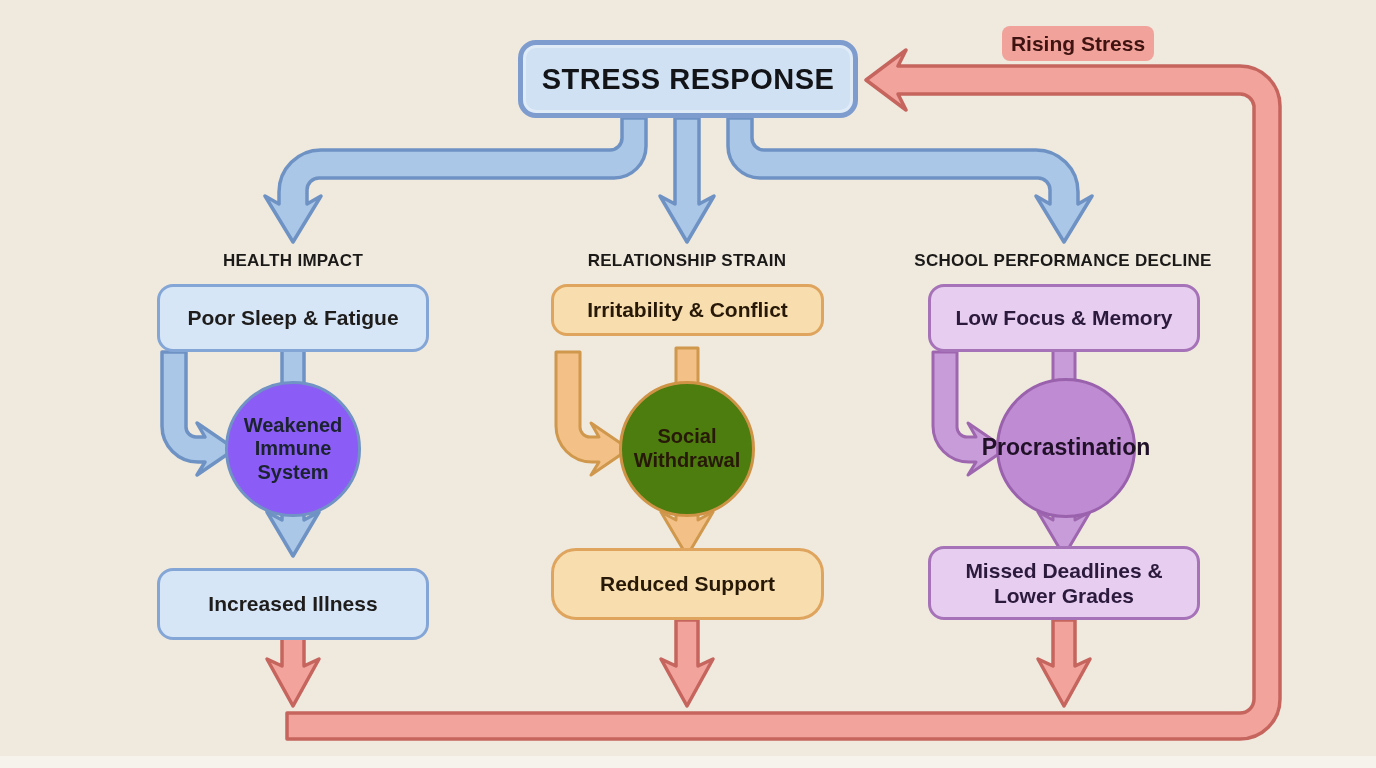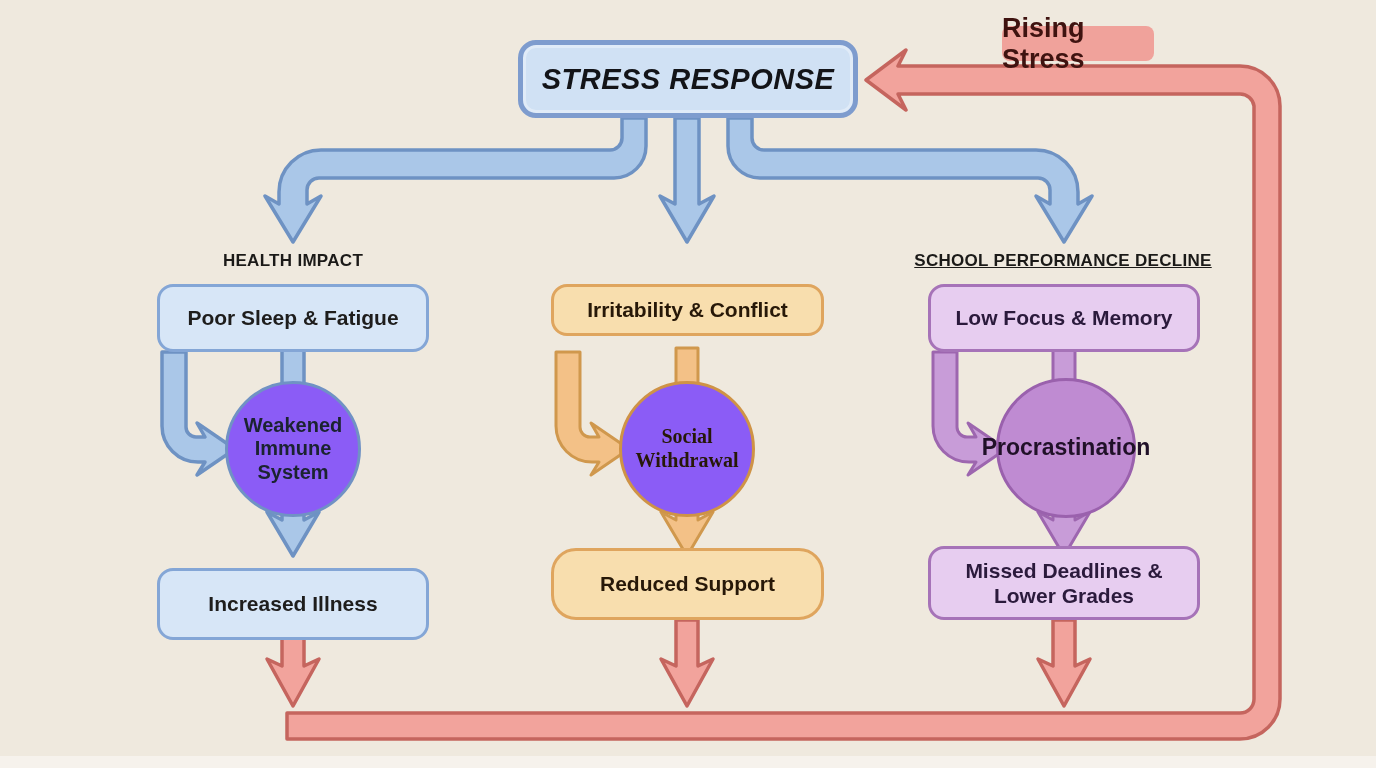--- a/index.html
+++ b/index.html
@@ -20,33 +20,33 @@
   .node{position:absolute;display:flex;align-items:center;justify-content:center;
     text-align:center;font-weight:700;font-size:21px;color:#1e1d1c;
     border-radius:16px;line-height:1.2;box-sizing:border-box;}
   .node-blue{background:#d7e6f7;border:3.5px solid #84a6d6;}
   .node-orange{background:#f8deae;border:3.5px solid #dfa55e;color:#271808;}
   .node-purple{background:#e7cdf0;border:3.5px solid #a673b8;color:#2b1a3c;}
   .circle{position:absolute;display:flex;align-items:center;justify-content:center;
     text-align:center;font-weight:700;font-size:20px;border-radius:50%;
     line-height:1.18;box-sizing:border-box;padding:6px;}
   .circle-blue{background:#8b5cf6;border:3.5px solid #7092c4;color:#1b2330;}
-  .circle-orange{background:#8b5cf6;border:3.5px solid #cf9346;color:#271808;font-family:Liberation Serif, serif;}
+  .circle-orange{background:#4d7c0f;border:3.5px solid #cf9346;color:#271808;}
   .circle-purple{background:#bf8bd2;border:3.5px solid #9a61ad;color:#201028;font-size:23px;}
   .title-box{position:absolute;left:518px;top:40px;width:340px;height:78px;
     display:flex;align-items:center;justify-content:center;
     background:#d0e1f4;border:5px solid #7e9cce;border-radius:18px;
     box-shadow:inset 0 0 0 3px rgba(255,255,255,0.35);box-sizing:border-box;
-    font-weight:800;font-size:29px;letter-spacing:0.5px;color:#131418;font-style:italic;}
+    font-weight:800;font-size:29px;letter-spacing:0.5px;color:#131418;}
   .hdr{position:absolute;top:248px;height:26px;display:flex;align-items:center;
     justify-content:center;font-weight:700;font-size:17px;letter-spacing:0.3px;
     color:#1b1a18;white-space:nowrap;}
   .badge{position:absolute;left:1002px;top:26px;width:152px;height:35px;
     display:flex;align-items:center;justify-content:center;border-radius:8px;
-    background:#f0a29b;font-weight:700;font-size:27px;color:#3f1310;}
+    background:#f0a29b;font-weight:700;font-size:21px;color:#3f1310;}
 </style>
 </head>
 <body>
 
 <div class="stage">
 
   <svg width="1376" height="768" viewBox="0 0 1376 768">
 
     <path class="red-arrow" d="M 866 80 L 906 50 L 898 66 L 1240 66 A 40 40 0 0 1 1280 106 L 1280 699
          A 40 40 0 0 1 1240 739 L 287 739 L 287 713 L 1240 713
@@ -92,21 +92,22 @@
     <span>Procrastination</span>
   </div>
 
   <div class="title-box">
     <span>STRESS RESPONSE</span>
   </div>
 
   <div class="badge">Rising Stress</div>
 
   <div class="hdr" style="left:173px;width:240px;">HEALTH IMPACT</div>
-  <div class="hdr" style="left:883px;width:360px;text-decoration:underline;">SCHOOL PERFORMANCE DECLINE</div>
+  <div class="hdr" style="left:547px;width:280px;">RELATIONSHIP STRAIN</div>
+  <div class="hdr" style="left:883px;width:360px;">SCHOOL PERFORMANCE DECLINE</div>
 
   <div class="node node-blue" style="left:157px;top:284px;width:272px;height:68px;">
     <span>Poor Sleep &amp; Fatigue</span>
   </div>
   <div class="node node-orange" style="left:551px;top:284px;width:273px;height:52px;">
     <span>Irritability &amp; Conflict</span>
   </div>
   <div class="node node-purple" style="left:928px;top:284px;width:272px;height:68px;">
     <span>Low Focus &amp; Memory</span>
   </div>

